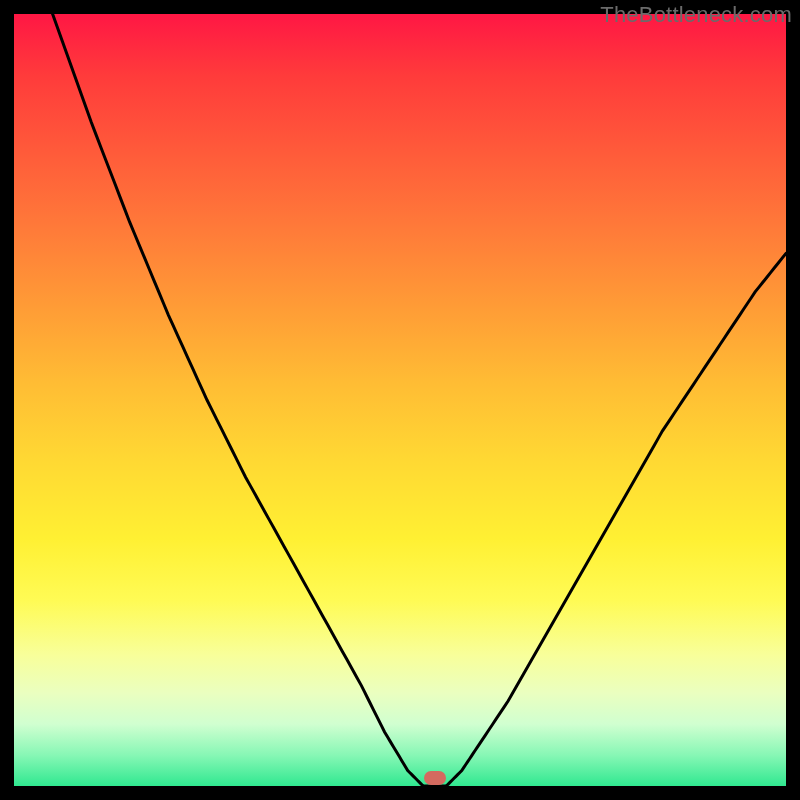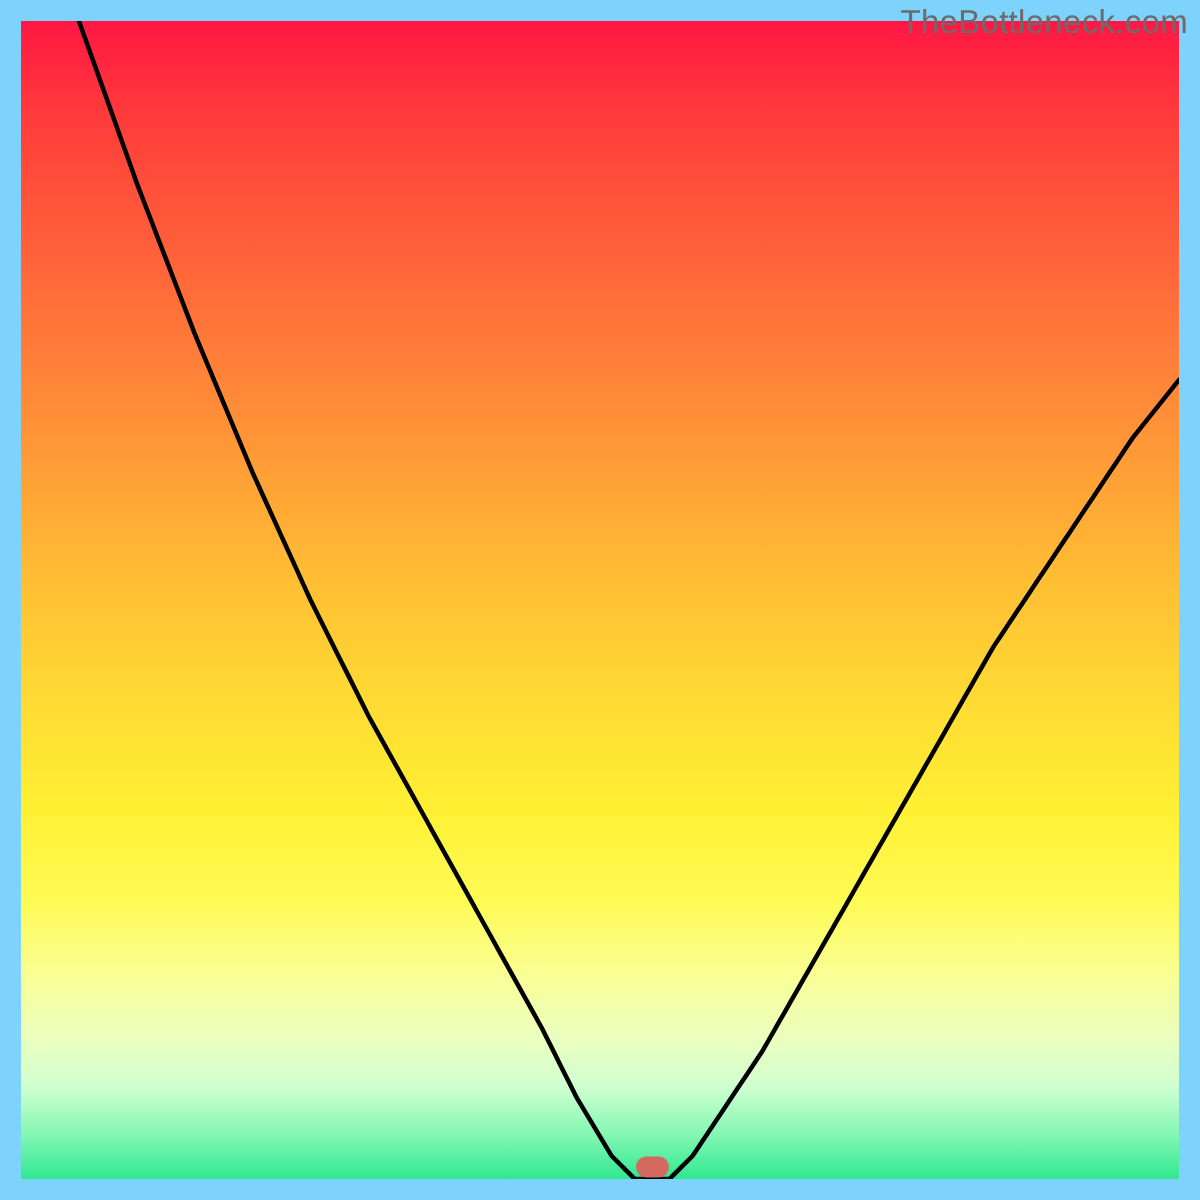--- a/index.html
+++ b/index.html
@@ -1,21 +1,21 @@
 <!DOCTYPE html>
 <html><head>
 <meta charset="utf-8">
 <style>
   * { margin: 0; padding: 0; box-sizing: border-box; }
   html, body { width: 800px; height: 800px; overflow: hidden; }
   .container {
     position: relative;
     width: 800px;
     height: 800px;
-    background: #7dd3fc;
+    background: #000000;
   }
   .plot-area {
     position: absolute;
     left: 14px;
     top: 14px;
     width: 772px;
     height: 772px;
     background: linear-gradient(to bottom,
       #ff1744 0%,
       #ff3b3b 8%,

